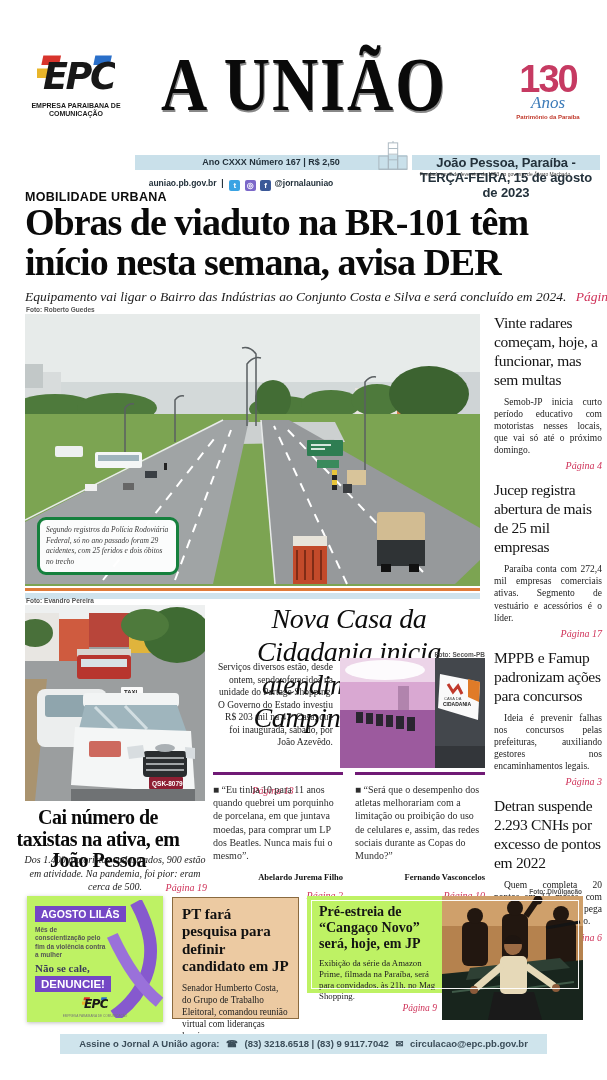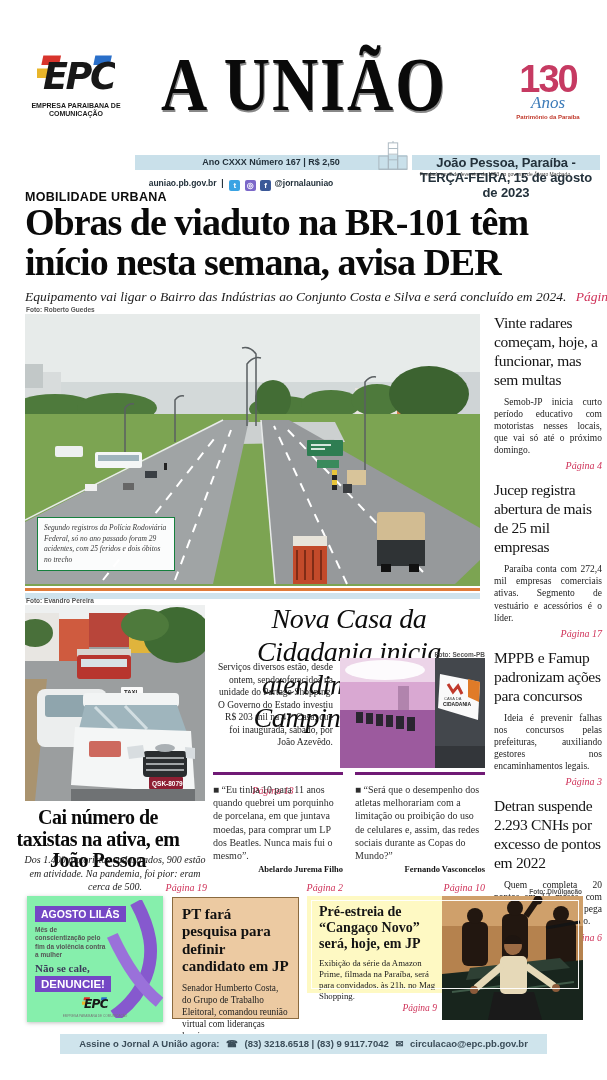--- a/index.html
+++ b/index.html
@@ -39,21 +39,21 @@
           font-size:12.5px;color:#0d0d0d;letter-spacing:.3px;}
   .headline{left:25px;top:203px;width:560px;font-weight:bold;font-size:38px;line-height:1.05;
           letter-spacing:-1px;color:#0a0a0a;}
   .deck{left:25px;top:289px;width:582px;font-style:italic;font-size:13.5px;color:#1a1a1a;white-space:nowrap;}
   .page-ref{color:#cf3158;font-style:italic;}
   .deck .page-ref{margin-left:6px;}
   .credit{font-family:"Liberation Sans",sans-serif;font-weight:bold;font-size:6.5px;color:#555;}
   .main-credit{left:26px;top:306px;}
   .main-photo{left:25px;top:314px;width:455px;height:272px;background:#dfe4e4;}
   .photo-caption{left:37px;top:517px;width:124px;background:rgba(255,255,255,.96);
-          border:1px solid #15803d;border-radius:0;padding:5px 6px;font-style:italic;
+          border:3px solid #15803d;border-radius:9px;padding:5px 6px;font-style:italic;
           font-size:7.5px;line-height:1.4;color:#3a3a3a;}
   .rule-orange{left:25px;top:588px;width:455px;height:3px;background:#e07b3a;}
   .rule-blue{left:25px;top:593px;width:455px;height:6px;background:#cfe3ed;}
 
   
   .sidebar{left:494px;top:314px;width:108px;}
   .sb-article{margin-bottom:10px;}
   .sb-title{font-size:15.5px;line-height:1.22;letter-spacing:-.3px;color:#141414;}
   .sb-body{margin-top:6px;font-size:9.5px;line-height:1.28;text-align:justify;text-indent:10px;color:#222;}
   .sb-ref{margin-top:4px;text-align:right;font-style:italic;font-size:10px;color:#cf3158;}
@@ -72,45 +72,45 @@
           font-size:28px;line-height:1.18;letter-spacing:-.3px;color:#0d0d0d;}
   .cid-credit{left:213px;top:651px;width:272px;text-align:right;}
   .cid-body{left:213px;top:661px;width:120px;text-align:right;font-size:9.5px;line-height:1.32;color:#1c1c1c;}
   .cid-ref{left:213px;top:785px;width:120px;text-align:center;font-style:italic;font-size:10px;color:#cf3158;}
   .cid-photo{left:340px;top:658px;width:145px;height:110px;background:#b65fb0;}
 
   
   .quote{top:772px;width:130px;border-top:3px solid #701a75;padding-top:8px;}
   .q1{left:213px;} .q2{left:355px;}
   .quote-text{font-size:10px;line-height:1.32;color:#2e2e2e;}
-  .quote-author{margin-top:2px;text-align:right;font-weight:bold;font-size:8.5px;color:#111;}
+  .quote-author{margin-top:10px;text-align:right;font-weight:bold;font-size:8.5px;color:#111;}
   .quote-ref{margin-top:8px;text-align:right;font-style:italic;font-size:10px;color:#cf3158;}
 
   
-  .agosto-box{left:27px;top:896px;width:136px;height:126px;background:#86efac;
+  .agosto-box{left:27px;top:896px;width:136px;height:126px;background:#bef264;
           box-shadow:0 1px 4px rgba(0,0,0,.25);overflow:hidden;}
   .agosto-banner{display:inline-block;background:#7447c5;color:#fff;
           font-family:"Liberation Sans",sans-serif;font-weight:bold;padding:2px 6px;}
   .agosto-title{position:absolute;left:8px;top:10px;font-size:10.5px;}
   .agosto-desc{position:absolute;left:8px;top:30px;width:72px;font-family:"Liberation Sans",sans-serif;
           font-weight:bold;font-size:6.5px;line-height:1.3;color:#555;}
   .agosto-line1{position:absolute;left:8px;top:66px;font-family:Liberation Serif, serif;
           font-weight:bold;font-size:11px;color:#3c3c5a;}
   .agosto-line2{position:absolute;left:8px;top:80px;font-size:11.5px;}
   .agosto-epc{position:absolute;left:0;right:0;bottom:3px;text-align:center;}
   .agosto-epc-name{font-family:"Liberation Sans",sans-serif;font-size:3.2px;color:#777;line-height:1.1;}
 
   .pt-box{left:172px;top:897px;width:127px;height:122px;background:#eccaa2;
           border:1px solid #8a6a3f;box-sizing:border-box;padding:8px 9px;}
   .pt-headline{font-weight:bold;font-size:15px;line-height:1.15;color:#101010;}
   .pt-body{margin-top:7px;font-size:9.3px;line-height:1.3;color:#222;}
   .pt-ref{margin-top:2px;text-align:right;font-style:italic;font-size:9.5px;color:#cf3158;}
 
   .cangaco-credit{left:360px;top:888px;width:222px;text-align:right;}
-  .cangaco-box{left:307px;top:896px;width:276px;height:97px;background:#fef9c3;}
+  .cangaco-box{left:307px;top:896px;width:276px;height:97px;background:#bef264;}
   .cangaco-frame{position:absolute;left:4px;top:4px;right:4px;bottom:4px;
           border:1px solid rgba(255,255,255,.95);pointer-events:none;z-index:3;}
   .cangaco-text{position:absolute;left:12px;top:8px;width:118px;}
   .cangaco-headline{font-weight:bold;font-size:14px;line-height:1.15;color:#141414;}
   .cangaco-body{margin-top:6px;font-size:8.8px;line-height:1.25;color:#222;}
   .cangaco-ref{margin-top:1px;text-align:right;font-style:italic;font-size:9.5px;color:#cf3158;}
   .cangaco-photo{position:absolute;left:135px;top:0;width:141px;height:124px;}
 
   
   .footer-bar{left:60px;top:1034px;width:487px;height:20px;background:#cfe4ec;text-align:center;

